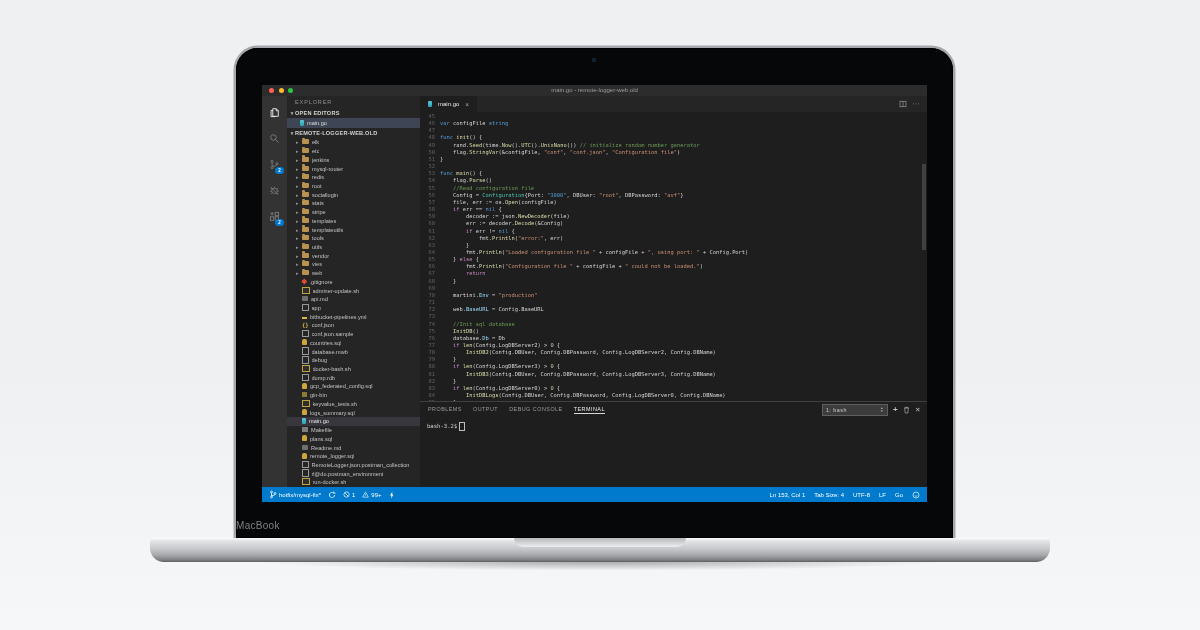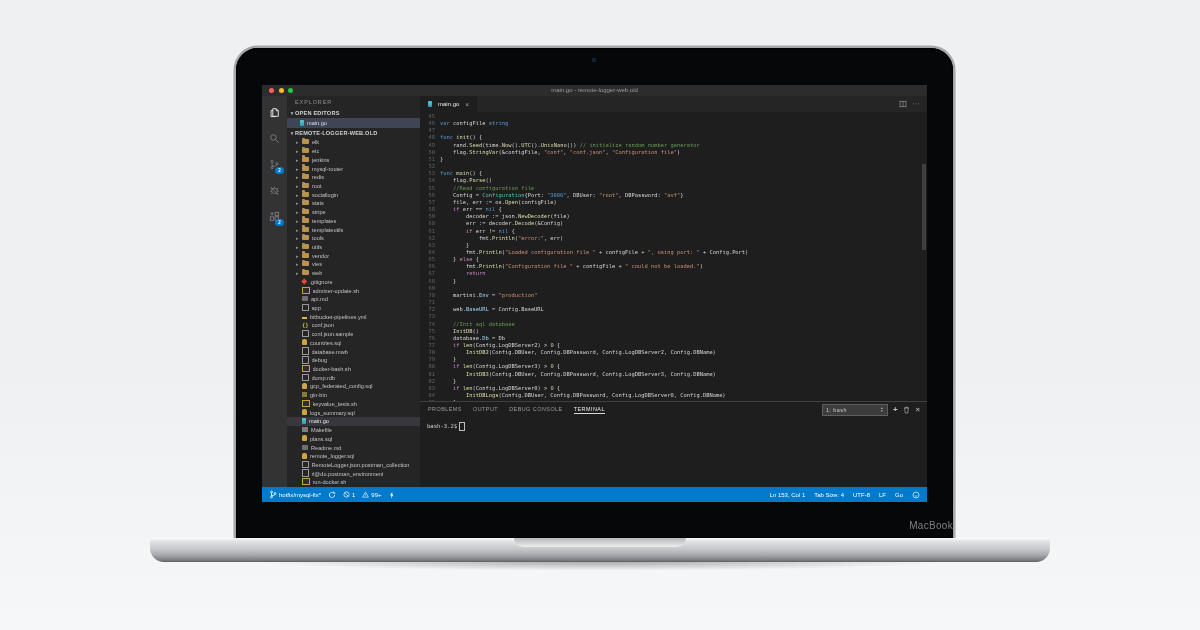--- a/index.html
+++ b/index.html
@@ -10,21 +10,21 @@
     position:relative;
   }
   
   .floorshadow{position:absolute;left:128px;top:551px;width:944px;height:26px;
     background:radial-gradient(ellipse 50% 46% at 50% 42%,rgba(0,0,0,.30),rgba(0,0,0,0) 72%);}
   .screen{position:absolute;left:236px;top:48px;width:717px;height:490px;
     background:#060708;border-radius:22px 22px 0 0;
     box-shadow:0 0 0 2.5px #a4a7ab, inset 0 0 0 1px #000;}
   .webcam{position:absolute;left:592px;top:58px;width:4px;height:4px;border-radius:50%;
     background:#101c28;box-shadow:inset 0 0 1px #32506e;}
-  .devlabel{position:absolute;left:236px;top:520px;width:717px;text-align:right;
+  .devlabel{position:absolute;left:236px;top:520px;width:717px;text-align:left;
     font-size:10px;color:#7f8084;letter-spacing:.3px;}
   .base{position:absolute;left:150px;top:538px;width:900px;height:24px;
     background:linear-gradient(180deg,#fdfdfe 0%,#e3e4e6 12%,#c7c8cb 45%,#a6a7ab 72%,#7d7e82 92%,#5c5d60 100%);
     border-radius:3px 3px 14px 14px;}
   .notch{position:absolute;left:514px;top:538px;width:172px;height:9px;
     background:linear-gradient(180deg,#b6b7ba,#ededef);border-radius:0 0 9px 9px;}
   
   .vscode{position:absolute;left:262px;top:85px;width:665px;height:417px;
     background:#1e1e1e;display:flex;flex-direction:column;overflow:hidden;}
   .titlebar{height:11px;flex:none;background:#2c2c2c;display:flex;align-items:center;position:relative}

